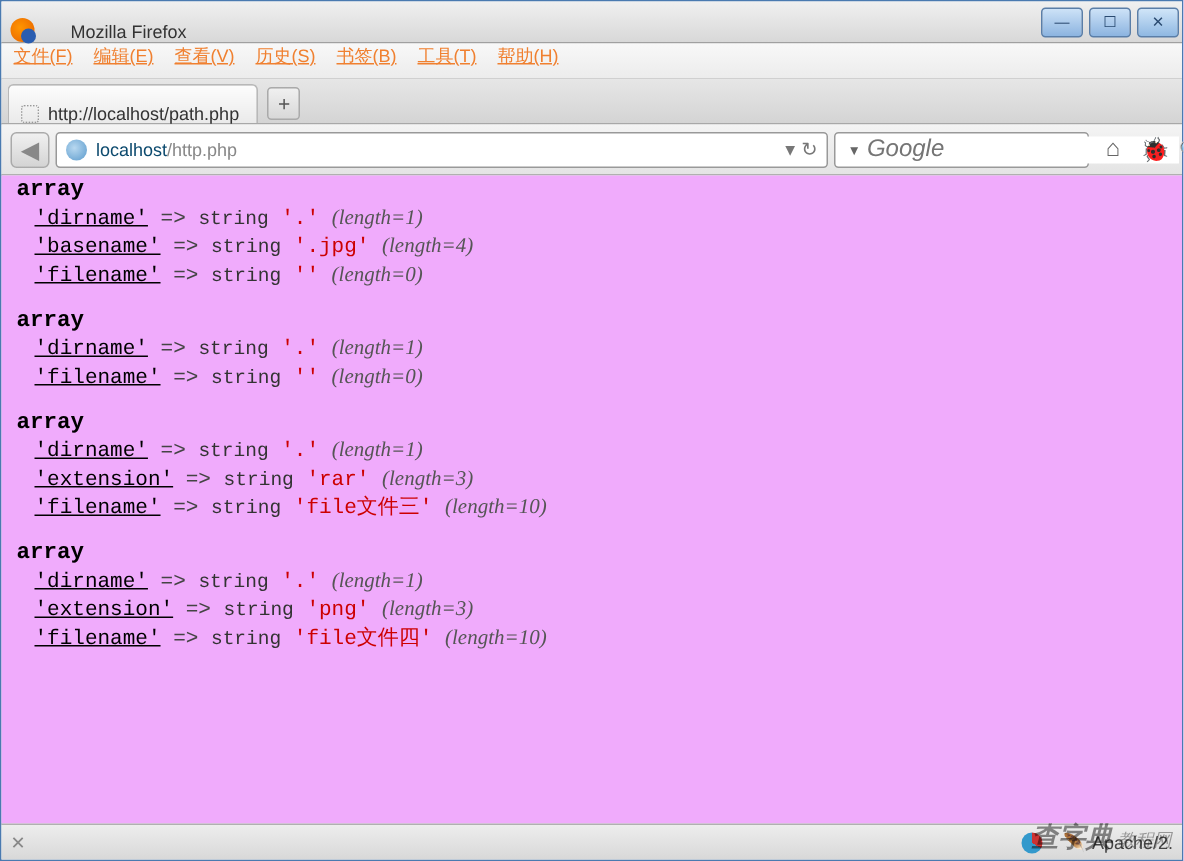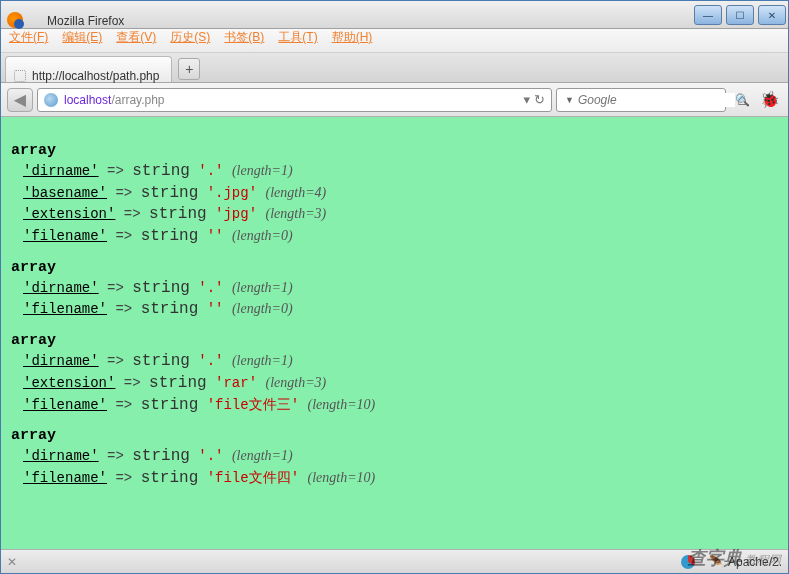--- a/index.html
+++ b/index.html
@@ -117,53 +117,53 @@
   flex: 1; height: 24px;
   background: #fff; border: 1px solid #999; border-radius: 3px;
   display:flex; align-items:center; padding: 0 6px;
   font-size: 12px;
 }
 .urlbar .globe {
   width:14px;height:14px;border-radius:50%;
   background: radial-gradient(circle at 40% 40%, #b8d8f0,#5a9acc);
   margin-right:6px;
 }
-.urlbar .host { color:#6d28d9; }
+.urlbar .host { color:#0c4a6e; }
 .urlbar .path { color:#888; }
 .urlbar-btns { margin-left:auto; display:flex; gap:4px; }
 .urlbar-btns span { color:#777; cursor:pointer; font-size:13px;}
 .searchbar {
   width: 170px; height: 24px;
   background:#fff; border:1px solid #999; border-radius:3px;
   display:flex; align-items:center; padding:0 6px; font-size:12px;
 }
 .searchbar .g {
   width:14px;height:14px; background:
    conic-gradient(#4285f4 0 90deg,#34a853 90deg 180deg,#fbbc05 180deg 270deg,#ea4335 270deg 360deg);
   border-radius:3px; margin-right:2px;
 }
 .searchbar .dd { color:#666; font-size:9px; margin-right:4px;}
-.searchbar input { border:none; outline:none; flex:1; font-size:12px; font-style:italic; color:#888;}
+.searchbar input { border:none; outline:none; flex:1; font-size:16px; font-style:italic; color:#888;}
 .searchbar .mag { color:#777; cursor:pointer; }
 .tb-icon {
   width:24px;height:24px; display:flex;align-items:center;justify-content:center;
   color:#666; cursor:pointer;
 }
 .content {
-  flex:1; background:#86efac; padding: 24px 10px;
+  flex:1; background:#f0abfc; padding: 0 10px;
   font-family: "Courier New", monospace;
   font-size: 14px;
   overflow:auto;
   line-height: 1.35;
 }
 .arr-label { font-weight: bold; font-size:15px; }
 .arr-row { padding-left: 12px; }
 .key { color:#000;text-decoration:underline; }
 .arrow { color:#444; }
-.type { color:#333; font-size:16px; }
+.type { color:#333; font-size:13px; }
 .val { color:#c00; }
 .len { color:#555; font-style: italic; font-family: "Times New Roman", serif;}
 .statusbar {
   height: 24px;
   background: linear-gradient(#ededed,#d8d8d8);
   border-top: 1px solid #b0b0b0;
   display:flex; align-items:center; padding:0 6px;
   font-size:12px; color:#444;
 }
 .statusbar .x { color:#888; cursor:pointer; }
@@ -212,54 +212,54 @@
       <span>http://localhost/path.php</span>
     </div>
     <div class="newtab-btn">+</div>
   </div>
 
   <div class="toolbar">
     <div class="nav-btn">◀</div>
     <div class="urlbar">
       <span class="globe"></span>
       <span class="host">localhost</span>
-        <span class="path">/array.php</span>
+        <span class="path">/http.php</span>
       <span class="urlbar-btns">
         <span>▾</span>
         <span>↻</span>
       </span>
     </div>
     <div class="searchbar">
       <span class="g"></span>
       <span class="dd">▼</span>
       <input placeholder="Google" style="">
       <span class="mag">🔍</span>
     </div>
     <div class="tb-icon">⌂</div>
     <div class="tb-icon">🐞</div>
   </div>
 
   <div class="content" id="content">
       <div class="arr-label">array</div>
       <div class="arr-row"><span class="key">'dirname'</span> <span class="arrow">=&gt;</span> <span class="type">string</span> <span class="val">'.'</span> <span class="len">(length=1)</span></div>
       <div class="arr-row"><span class="key">'basename'</span> <span class="arrow">=&gt;</span> <span class="type">string</span> <span class="val">'.jpg'</span> <span class="len">(length=4)</span></div>
-      <div class="arr-row"><span class="key">'extension'</span> <span class="arrow">=&gt;</span> <span class="type">string</span> <span class="val">'jpg'</span> <span class="len">(length=3)</span></div>
       <div class="arr-row"><span class="key">'filename'</span> <span class="arrow">=&gt;</span> <span class="type">string</span> <span class="val">''</span> <span class="len">(length=0)</span></div>
       <div style="height: 10px;"></div>
       <div class="arr-label">array</div>
       <div class="arr-row"><span class="key">'dirname'</span> <span class="arrow">=&gt;</span> <span class="type">string</span> <span class="val">'.'</span> <span class="len">(length=1)</span></div>
       <div class="arr-row"><span class="key">'filename'</span> <span class="arrow">=&gt;</span> <span class="type">string</span> <span class="val">''</span> <span class="len">(length=0)</span></div>
       <div style="height: 10px;"></div>
       <div class="arr-label">array</div>
       <div class="arr-row"><span class="key">'dirname'</span> <span class="arrow">=&gt;</span> <span class="type">string</span> <span class="val">'.'</span> <span class="len">(length=1)</span></div>
       <div class="arr-row"><span class="key">'extension'</span> <span class="arrow">=&gt;</span> <span class="type">string</span> <span class="val">'rar'</span> <span class="len">(length=3)</span></div>
       <div class="arr-row"><span class="key">'filename'</span> <span class="arrow">=&gt;</span> <span class="type">string</span> <span class="val">'file文件三'</span> <span class="len">(length=10)</span></div>
       <div style="height: 10px;"></div>
       <div class="arr-label">array</div>
       <div class="arr-row"><span class="key">'dirname'</span> <span class="arrow">=&gt;</span> <span class="type">string</span> <span class="val">'.'</span> <span class="len">(length=1)</span></div>
+      <div class="arr-row"><span class="key">'extension'</span> <span class="arrow">=&gt;</span> <span class="type">string</span> <span class="val">'png'</span> <span class="len">(length=3)</span></div>
       <div class="arr-row"><span class="key">'filename'</span> <span class="arrow">=&gt;</span> <span class="type">string</span> <span class="val">'file文件四'</span> <span class="len">(length=10)</span></div>
       <div style="height: 10px;"></div>
     </div>
 
   <div class="statusbar">
     <span class="x">✕</span>
     <span class="spacer"></span>
     <span class="gauge"></span>
     <span class="feather">🪶</span>
     <span>Apache/2.</span>

